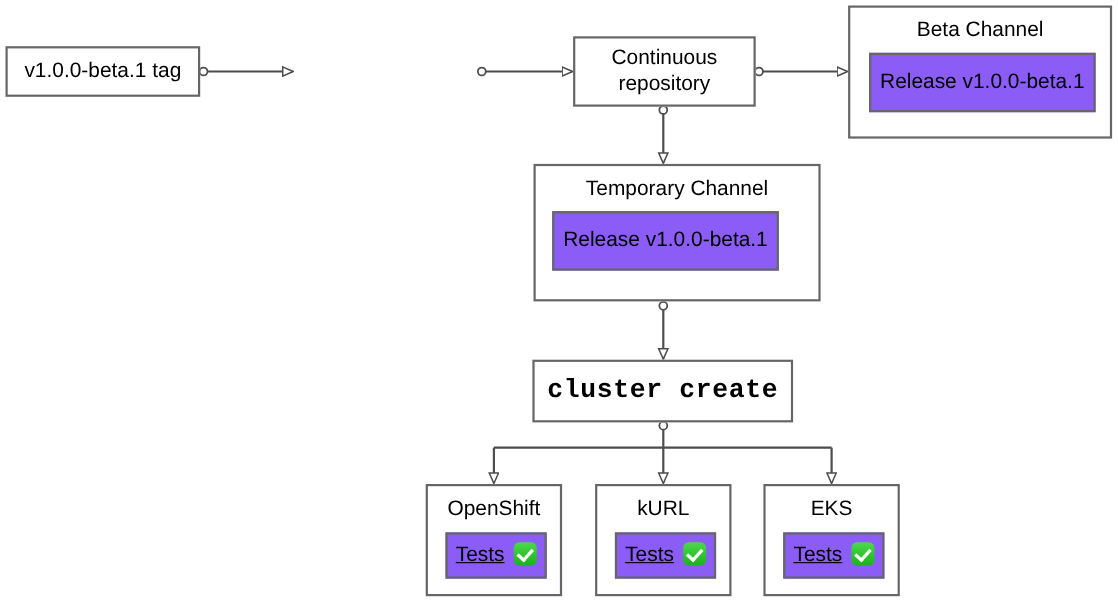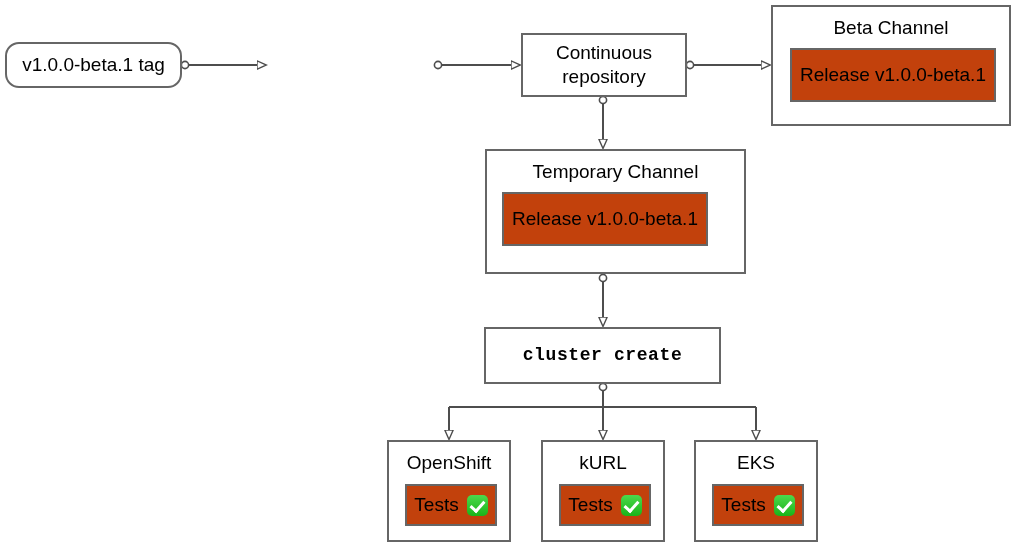--- a/index.html
+++ b/index.html
@@ -50,39 +50,40 @@
     right: 0;
     top: 9px;
     text-align: center;
     font-size: 19px;
     color: #000000;
   }
   .inner-node {
     position: absolute;
     box-sizing: border-box;
     border: 2px solid #666666;
-    background: #c2410c;
+    background: #8b5cf6;
     display: flex;
     align-items: center;
     justify-content: center;
     text-align: center;
     font-size: 19px;
     color: #000000;
   }
   .mono-bold {
     font-family: "Liberation Mono", "DejaVu Sans Mono", monospace;
     font-weight: bold;
-    font-size: 18px;
+    font-size: 24px;
     letter-spacing: 0.6px;
   }
   .tests-row {
     display: flex;
-    align-items: center;
+    align-items: flex-start;
     justify-content: center;
     gap: 8px;
+    text-decoration: underline;
   }
   .check-badge {
     display: inline-block;
     width: 21px;
     height: 21px;
     border-radius: 5px;
     background: #2ecc2e;
     background: linear-gradient(#4cd94c, #19b419);
     position: relative;
     flex: 0 0 auto;
@@ -133,21 +134,21 @@
 
       <circle cx="603" cy="387" r="3.6" fill="#ffffff" stroke="#4d4d4d" stroke-width="1.6"></circle>
       <path d="M 603 390 L 603 407"></path>
       <path d="M 449 407 L 756 407"></path>
       <path d="M 449 407 L 449 439" marker-end="url(#arrowhead)"></path>
       <path d="M 603 407 L 603 439" marker-end="url(#arrowhead)"></path>
       <path d="M 756 407 L 756 439" marker-end="url(#arrowhead)"></path>
     </g>
   </svg>
 
-  <div class="node" style="left:5px; top:42px; width:177px; height:46px;border-radius:14px;">
+  <div class="node" style="left:5px; top:42px; width:177px; height:46px;">
     <span class="node-label">v1.0.0-beta.1 tag</span>
   </div>
 
 
   <div class="node" style="left:521px; top:33px; width:166px; height:64px; padding:0 10px;">
     <span class="node-label">Continuous repository</span>
   </div>
 
   <div class="node container" style="left:771px; top:5px; width:240px; height:121px;">
     <div class="container-title">Beta Channel</div>

